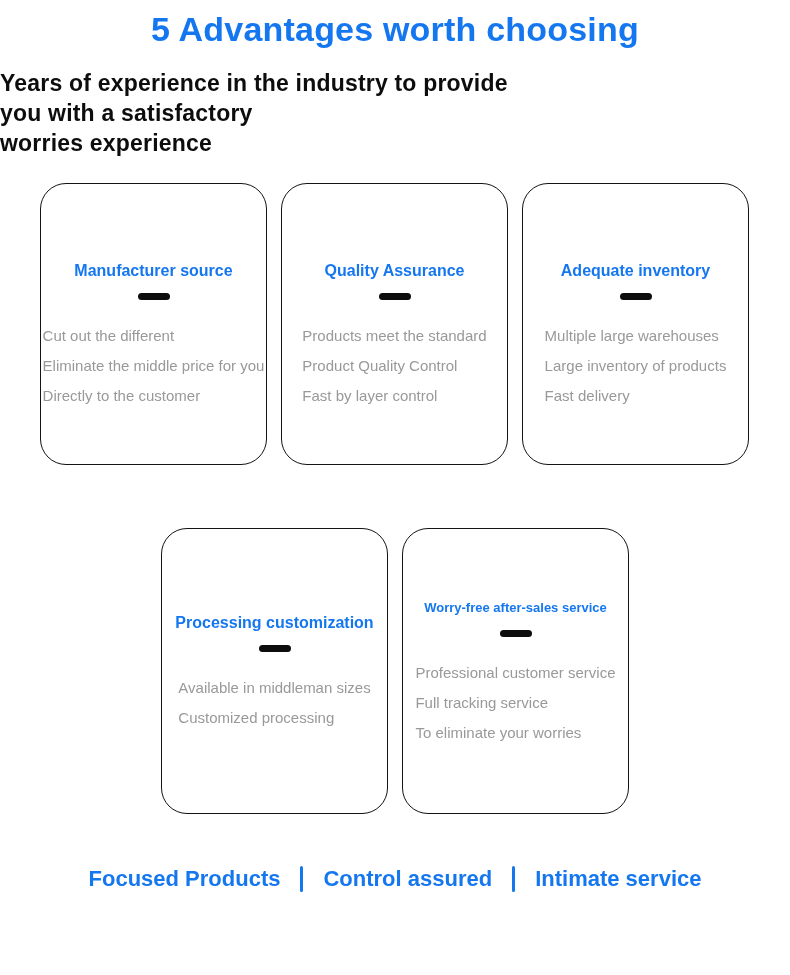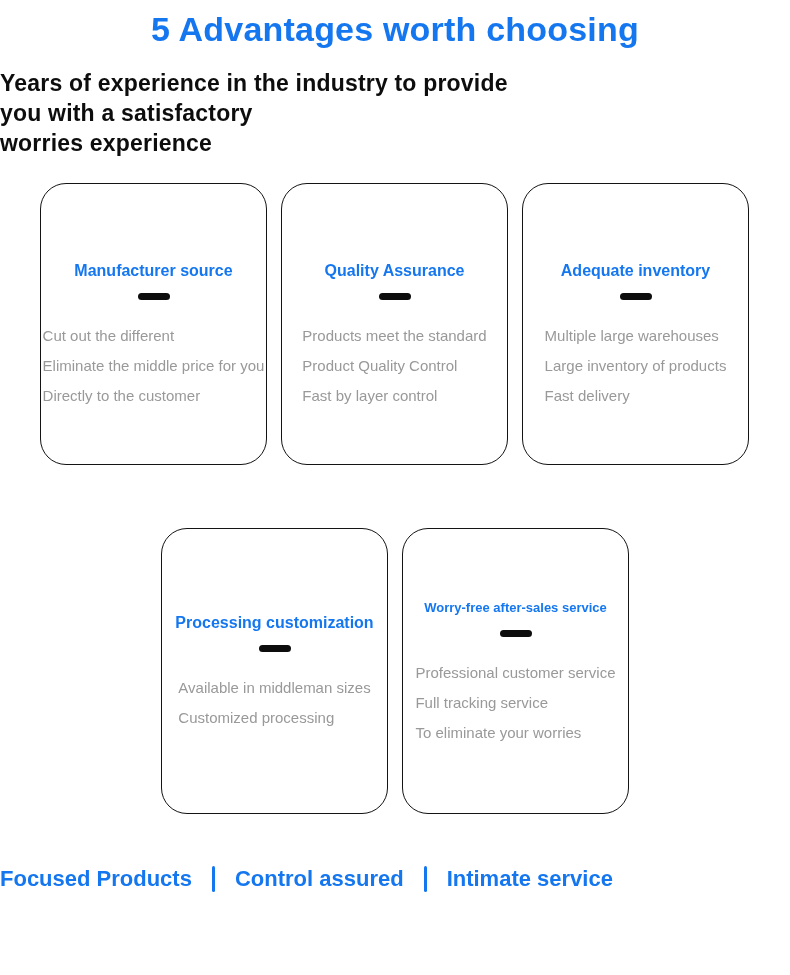--- a/index.html
+++ b/index.html
@@ -83,21 +83,21 @@
     color: var(--muted, #999999);
     line-height: 30px;
     white-space: nowrap;
   }
   .footer {
     position: absolute;
     top: 866px;
     left: 0;
     width: 100%;
     display: flex;
-    justify-content: flex-start;
+    justify-content: center;
     align-items: center;
     gap: 20px;
   }
   .f-item {
     color: var(--accent, #1577f0);
     font-size: 22px;
     font-weight: bold;
     white-space: nowrap;
   }
   .f-sep {

